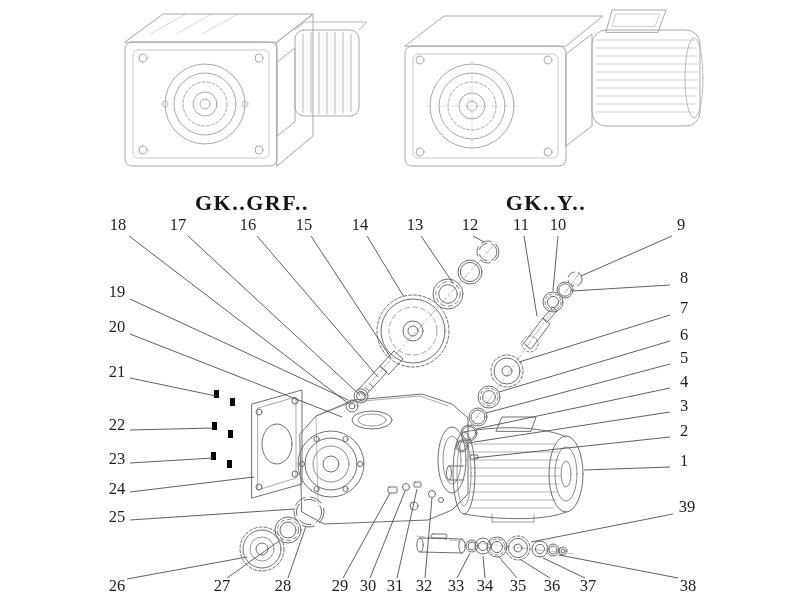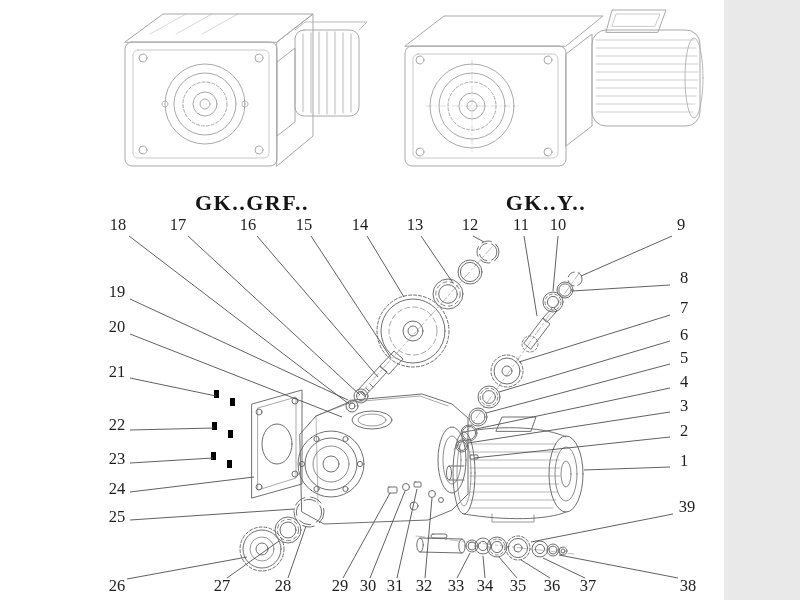--- a/index.html
+++ b/index.html
@@ -1,17 +1,17 @@
 <!DOCTYPE html>
 <html style="--line: #6f6f6f; --faint: #a9a9a9; --leader: #4f4f4f; --text: #1e1e1e; --bg: #ffffff;"><head>
 <meta charset="utf-8">
 <style>
   :root { --line:#6f6f6f; --faint:#a9a9a9; --leader:#4f4f4f; --text:#1e1e1e; --bg:#ffffff; }
   html,body { margin:0; padding:0; background:#e9e9e9; font-family:"Liberation Sans",sans-serif; }
-  #page { width:724px; height:600px; background:var(--bg); position:relative; overflow:hidden;text-align:right; }
+  #page { width:800px; height:600px; background:var(--bg); position:relative; overflow:hidden;text-align:right; }
   svg { display:block; }
   .drawing path, .drawing rect, .drawing circle, .drawing ellipse, .drawing line
     { stroke:var(--faint); fill:none; stroke-width:1; stroke-linejoin:round; stroke-linecap:round; }
   .exploded path, .exploded rect, .exploded circle, .exploded ellipse, .exploded line
     { stroke:var(--line); fill:none; stroke-width:1; stroke-linejoin:round; stroke-linecap:round; }
   .teeth { stroke-dasharray:3 2; }
   .axis path { stroke:var(--faint); stroke-dasharray:9 3 2 3; stroke-width:0.8; }
   .leader { stroke:var(--leader); stroke-width:0.9; fill:none; }
   text.callout { font-family:"Liberation Serif",serif; font-size:16.5px; fill:var(--text); stroke:none; }
   text.heading { font-family:"Liberation Serif",serif; font-size:22px; font-weight:bold;

